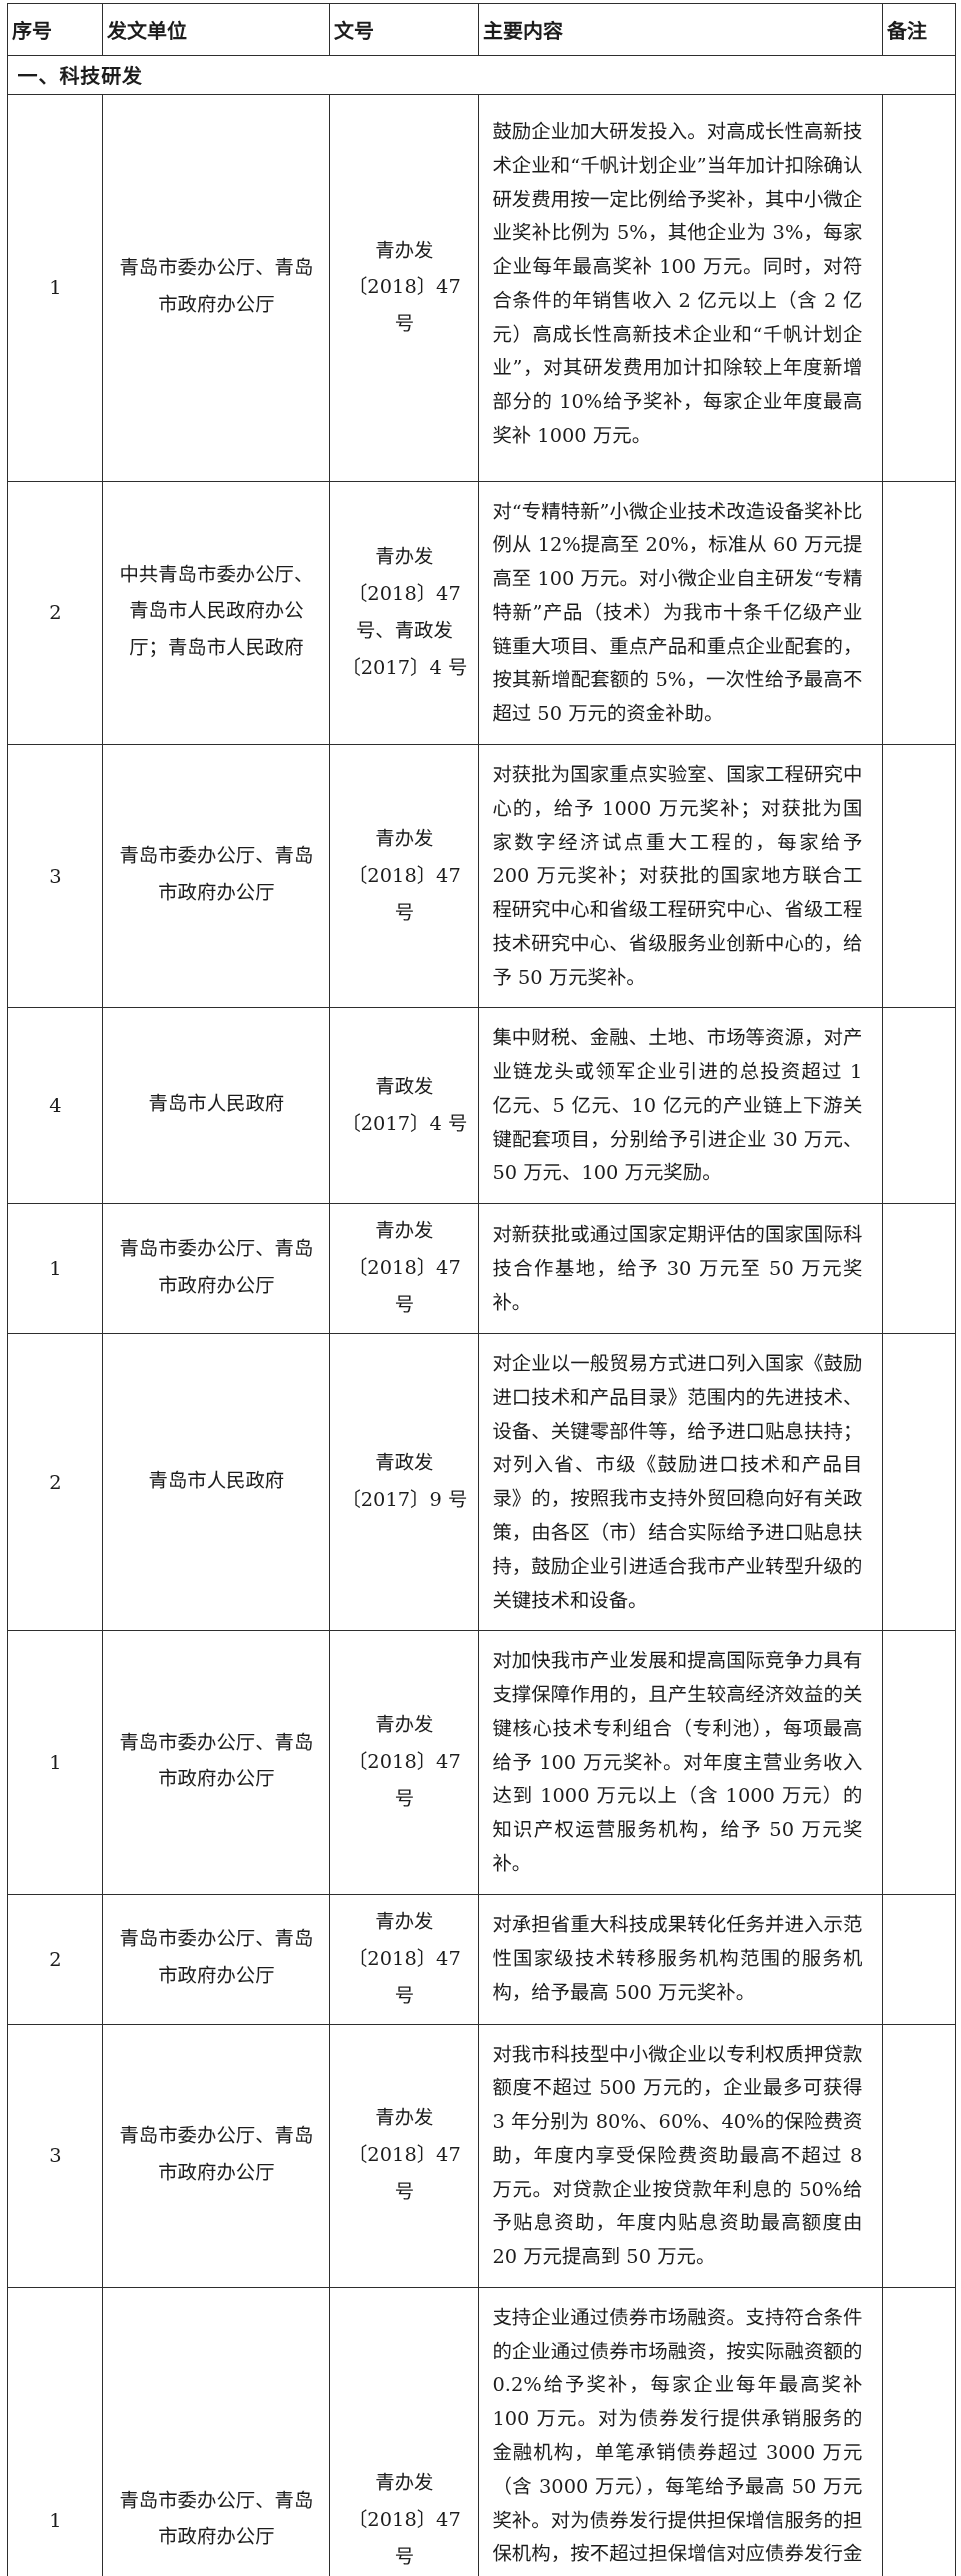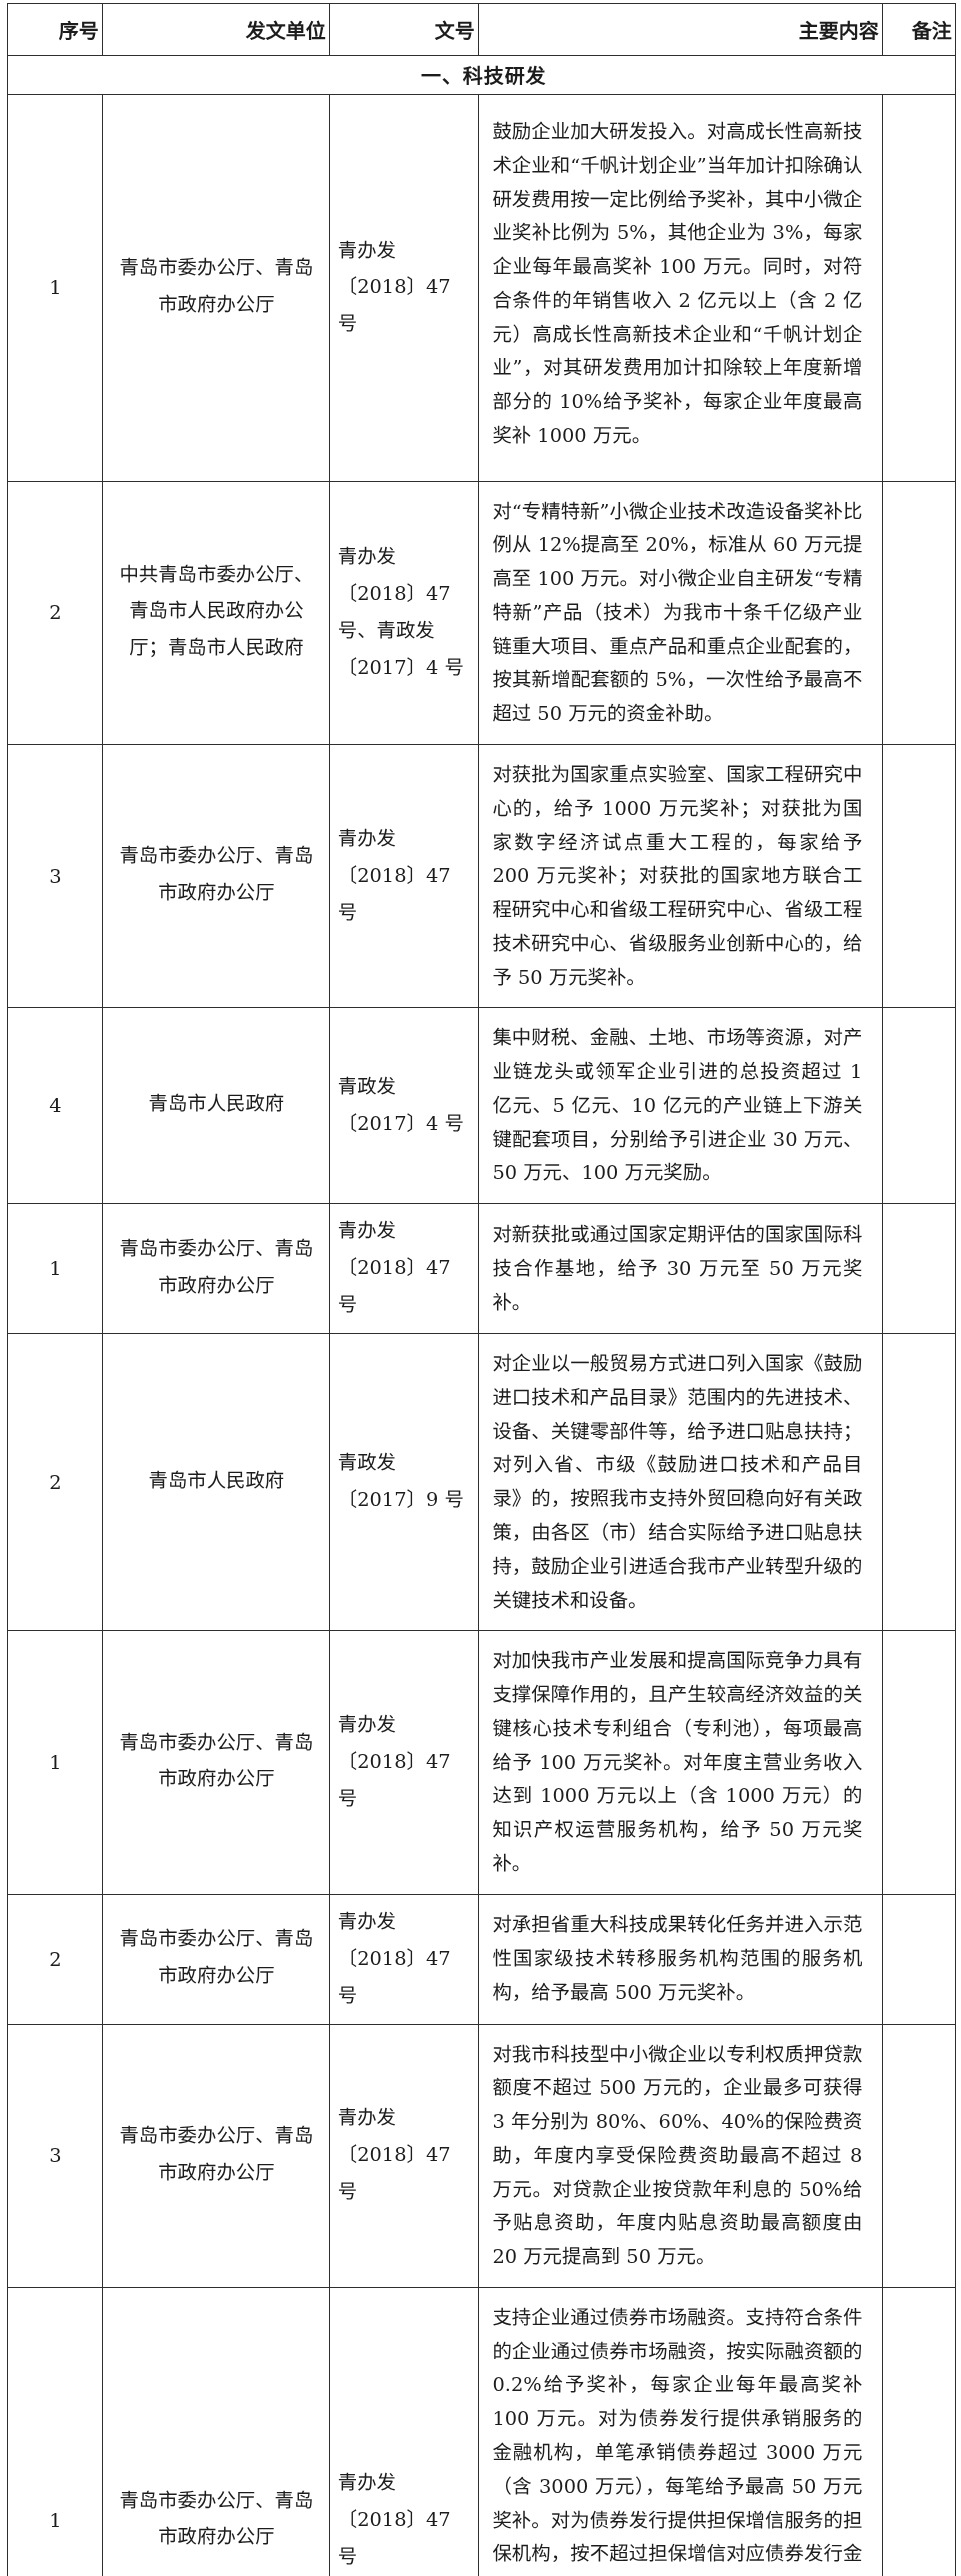--- a/index.html
+++ b/index.html
@@ -37,49 +37,50 @@
   col.c-unit    { width: 227px; }
   col.c-doc     { width: 149px; }
   col.c-content { width: 404px; }
   col.c-note    { width: 73px;  }
 
   thead th {
     height: 52px;
     font-family: "DejaVu Sans", "Liberation Sans", sans-serif;
     font-weight: 700;
     font-size: 20px;
-    text-align: right;
+    text-align: left;
     vertical-align: middle;
     padding: 3.7px;
     background: #ffffff;
   }
   td.section-title {
     font-weight: 700;
     font-size: 20px;
-    text-align: center;
+    text-align: left;
     vertical-align: middle;
     padding: 4.6px 5.5px 4.6px 9.2px;
     height: 31px;
     letter-spacing: 0.9px;
   }
   td.no {
     text-align: center;
     vertical-align: middle;
     font-size: 19.4px;
     padding: 5.5px 3.7px;
   }
   td.unit {
     text-align: center;
     vertical-align: middle;
     font-size: 19.4px;
     line-height: 1.9;
     padding: 9.2px 11px;
     font-family: Liberation Mono, monospace;
   }
   td.doc {
+    text-align: center;
     vertical-align: middle;
     font-size: 19.4px;
     line-height: 1.9;
     padding: 9.2px 7.4px;
   }
   td.content {
     text-align: justify;
     text-justify: inter-ideograph;
     vertical-align: middle;
     font-size: 19.4px;

